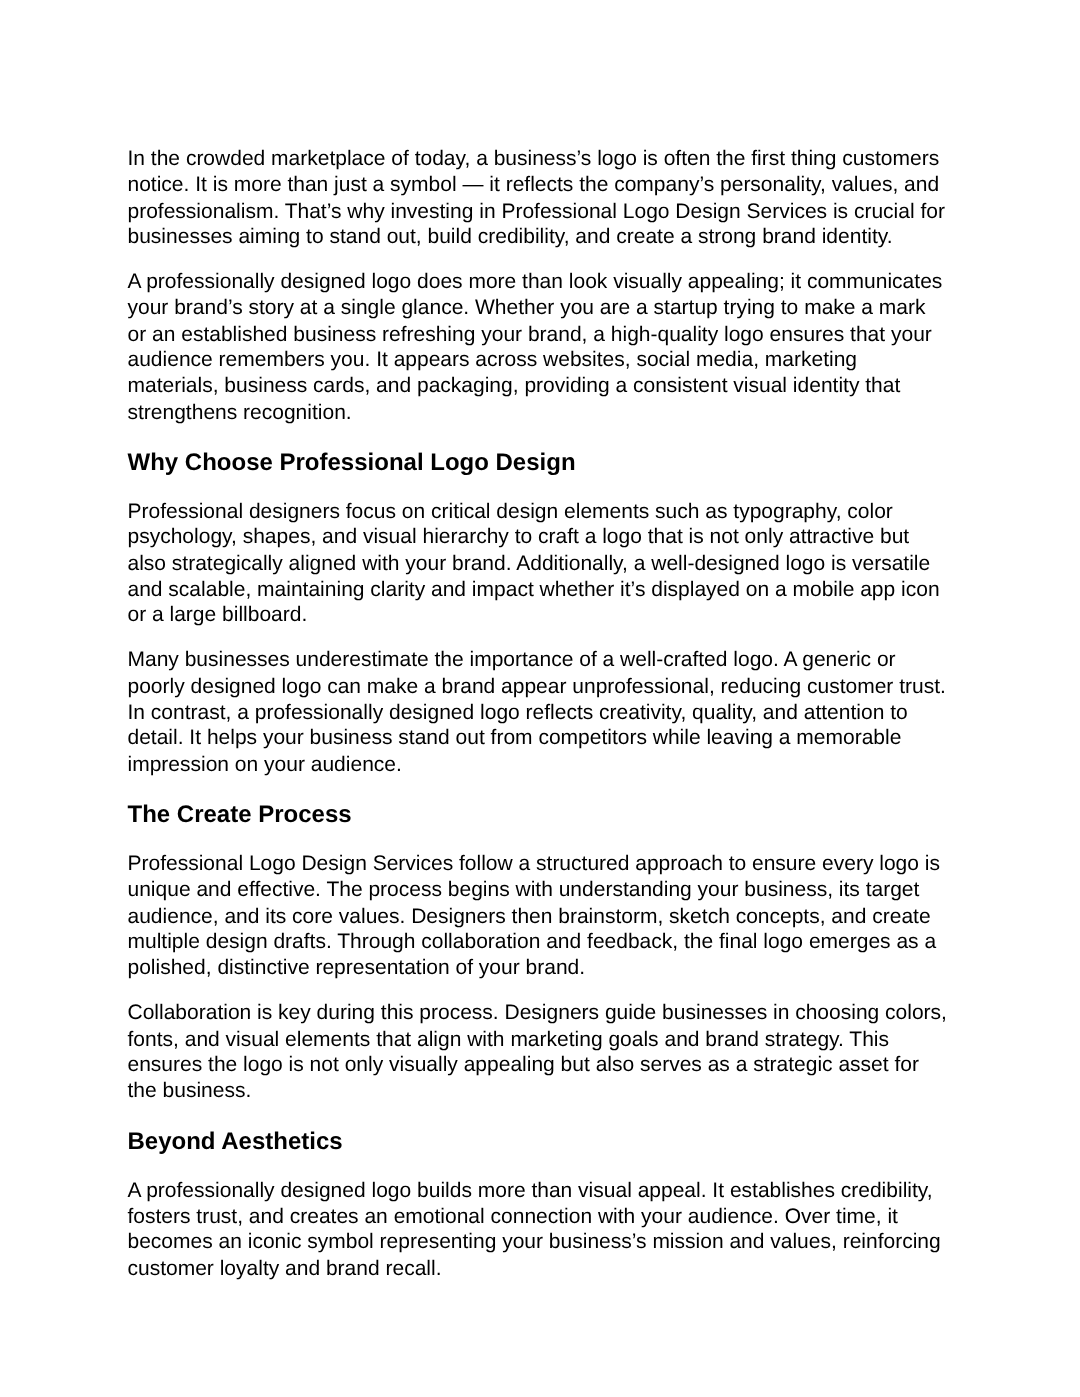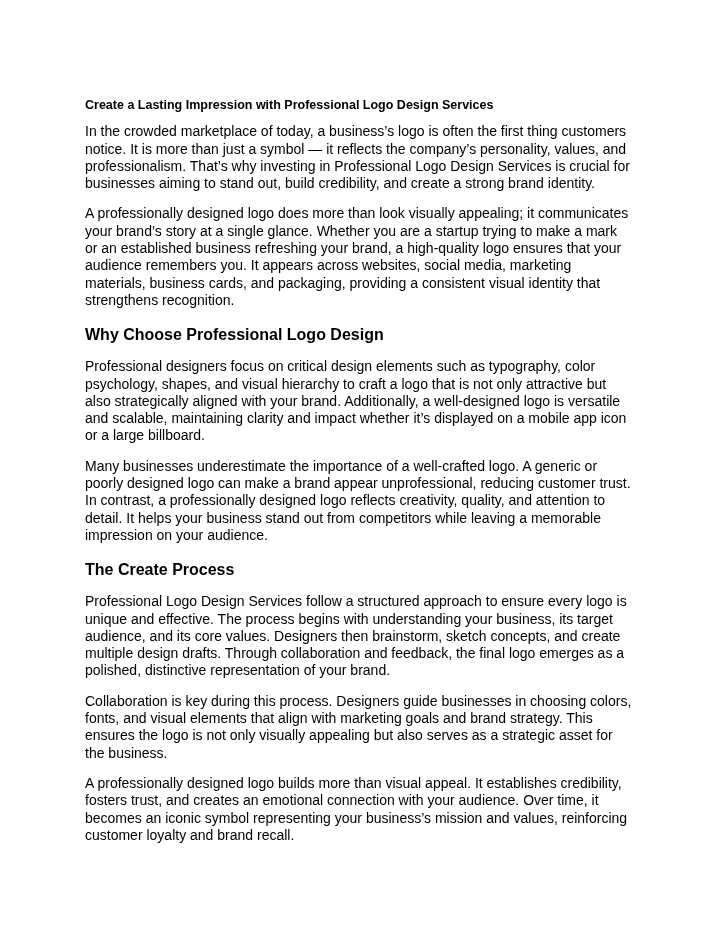--- a/index.html
+++ b/index.html
@@ -40,33 +40,33 @@
       margin: 16px 0 13px 0;
     }
     .bold {
       font-weight: normal;
     }
   </style>
 </head>
 <body>
 
 <div class="page">
-  <div class="doc-title">Create a Lasting Impression with Professional Logo Design Services</div>
 
   <p>In the crowded marketplace of today, a business’s logo is often the first thing customers notice. It is more than just a symbol — it reflects the company’s personality, values, and professionalism. That’s why investing in Professional Logo Design Services is crucial for businesses aiming to stand out, build credibility, and create a strong brand identity.</p>
   <p>A professionally designed logo does more than look visually appealing; it communicates your brand’s story at a single glance. Whether you are a startup trying to make a mark or an established business refreshing your brand, a high-quality logo ensures that your audience remembers you. It appears across websites, social media, marketing materials, business cards, and packaging, providing a consistent visual identity that strengthens recognition.</p>
 
   <section>
     <h2>Why Choose Professional Logo Design</h2>
     <p>Professional designers focus on critical design elements such as typography, color psychology, shapes, and visual hierarchy to craft a logo that is not only attractive but also strategically aligned with your brand. Additionally, a well-designed logo is versatile and scalable, maintaining clarity and impact whether it’s displayed on a mobile app icon or a large billboard.</p>
     <p>Many businesses underestimate the importance of a well-crafted logo. A generic or poorly designed logo can make a brand appear unprofessional, reducing customer trust. In contrast, a professionally designed logo reflects creativity, quality, and attention to detail. It helps your business stand out from competitors while leaving a memorable impression on your audience.</p>
   </section>
 
   <section>
     <h2>The Create Process</h2>
     <p>Professional Logo Design Services follow a structured approach to ensure every logo is unique and effective. The process begins with understanding your business, its target audience, and its core values. Designers then brainstorm, sketch concepts, and create multiple design drafts. Through collaboration and feedback, the final logo emerges as a polished, distinctive representation of your brand.</p>
     <p>Collaboration is key during this process. Designers guide businesses in choosing colors, fonts, and visual elements that align with marketing goals and brand strategy. This ensures the logo is not only visually appealing but also serves as a strategic asset for the business.</p>
   </section>
 
   <section>
+    <h2>Beyond Aesthetics</h2>
     <p><span class="bold">A professionally designed logo builds more than visual appeal. It establishes credibility,</span><span> fosters trust, and creates an emotional connection with your audience. Over time, it becomes an iconic symbol representing your business’s mission and values, reinforcing customer loyalty and brand recall.</span></p>
   </section>
 </div>
 
 </body></html>

